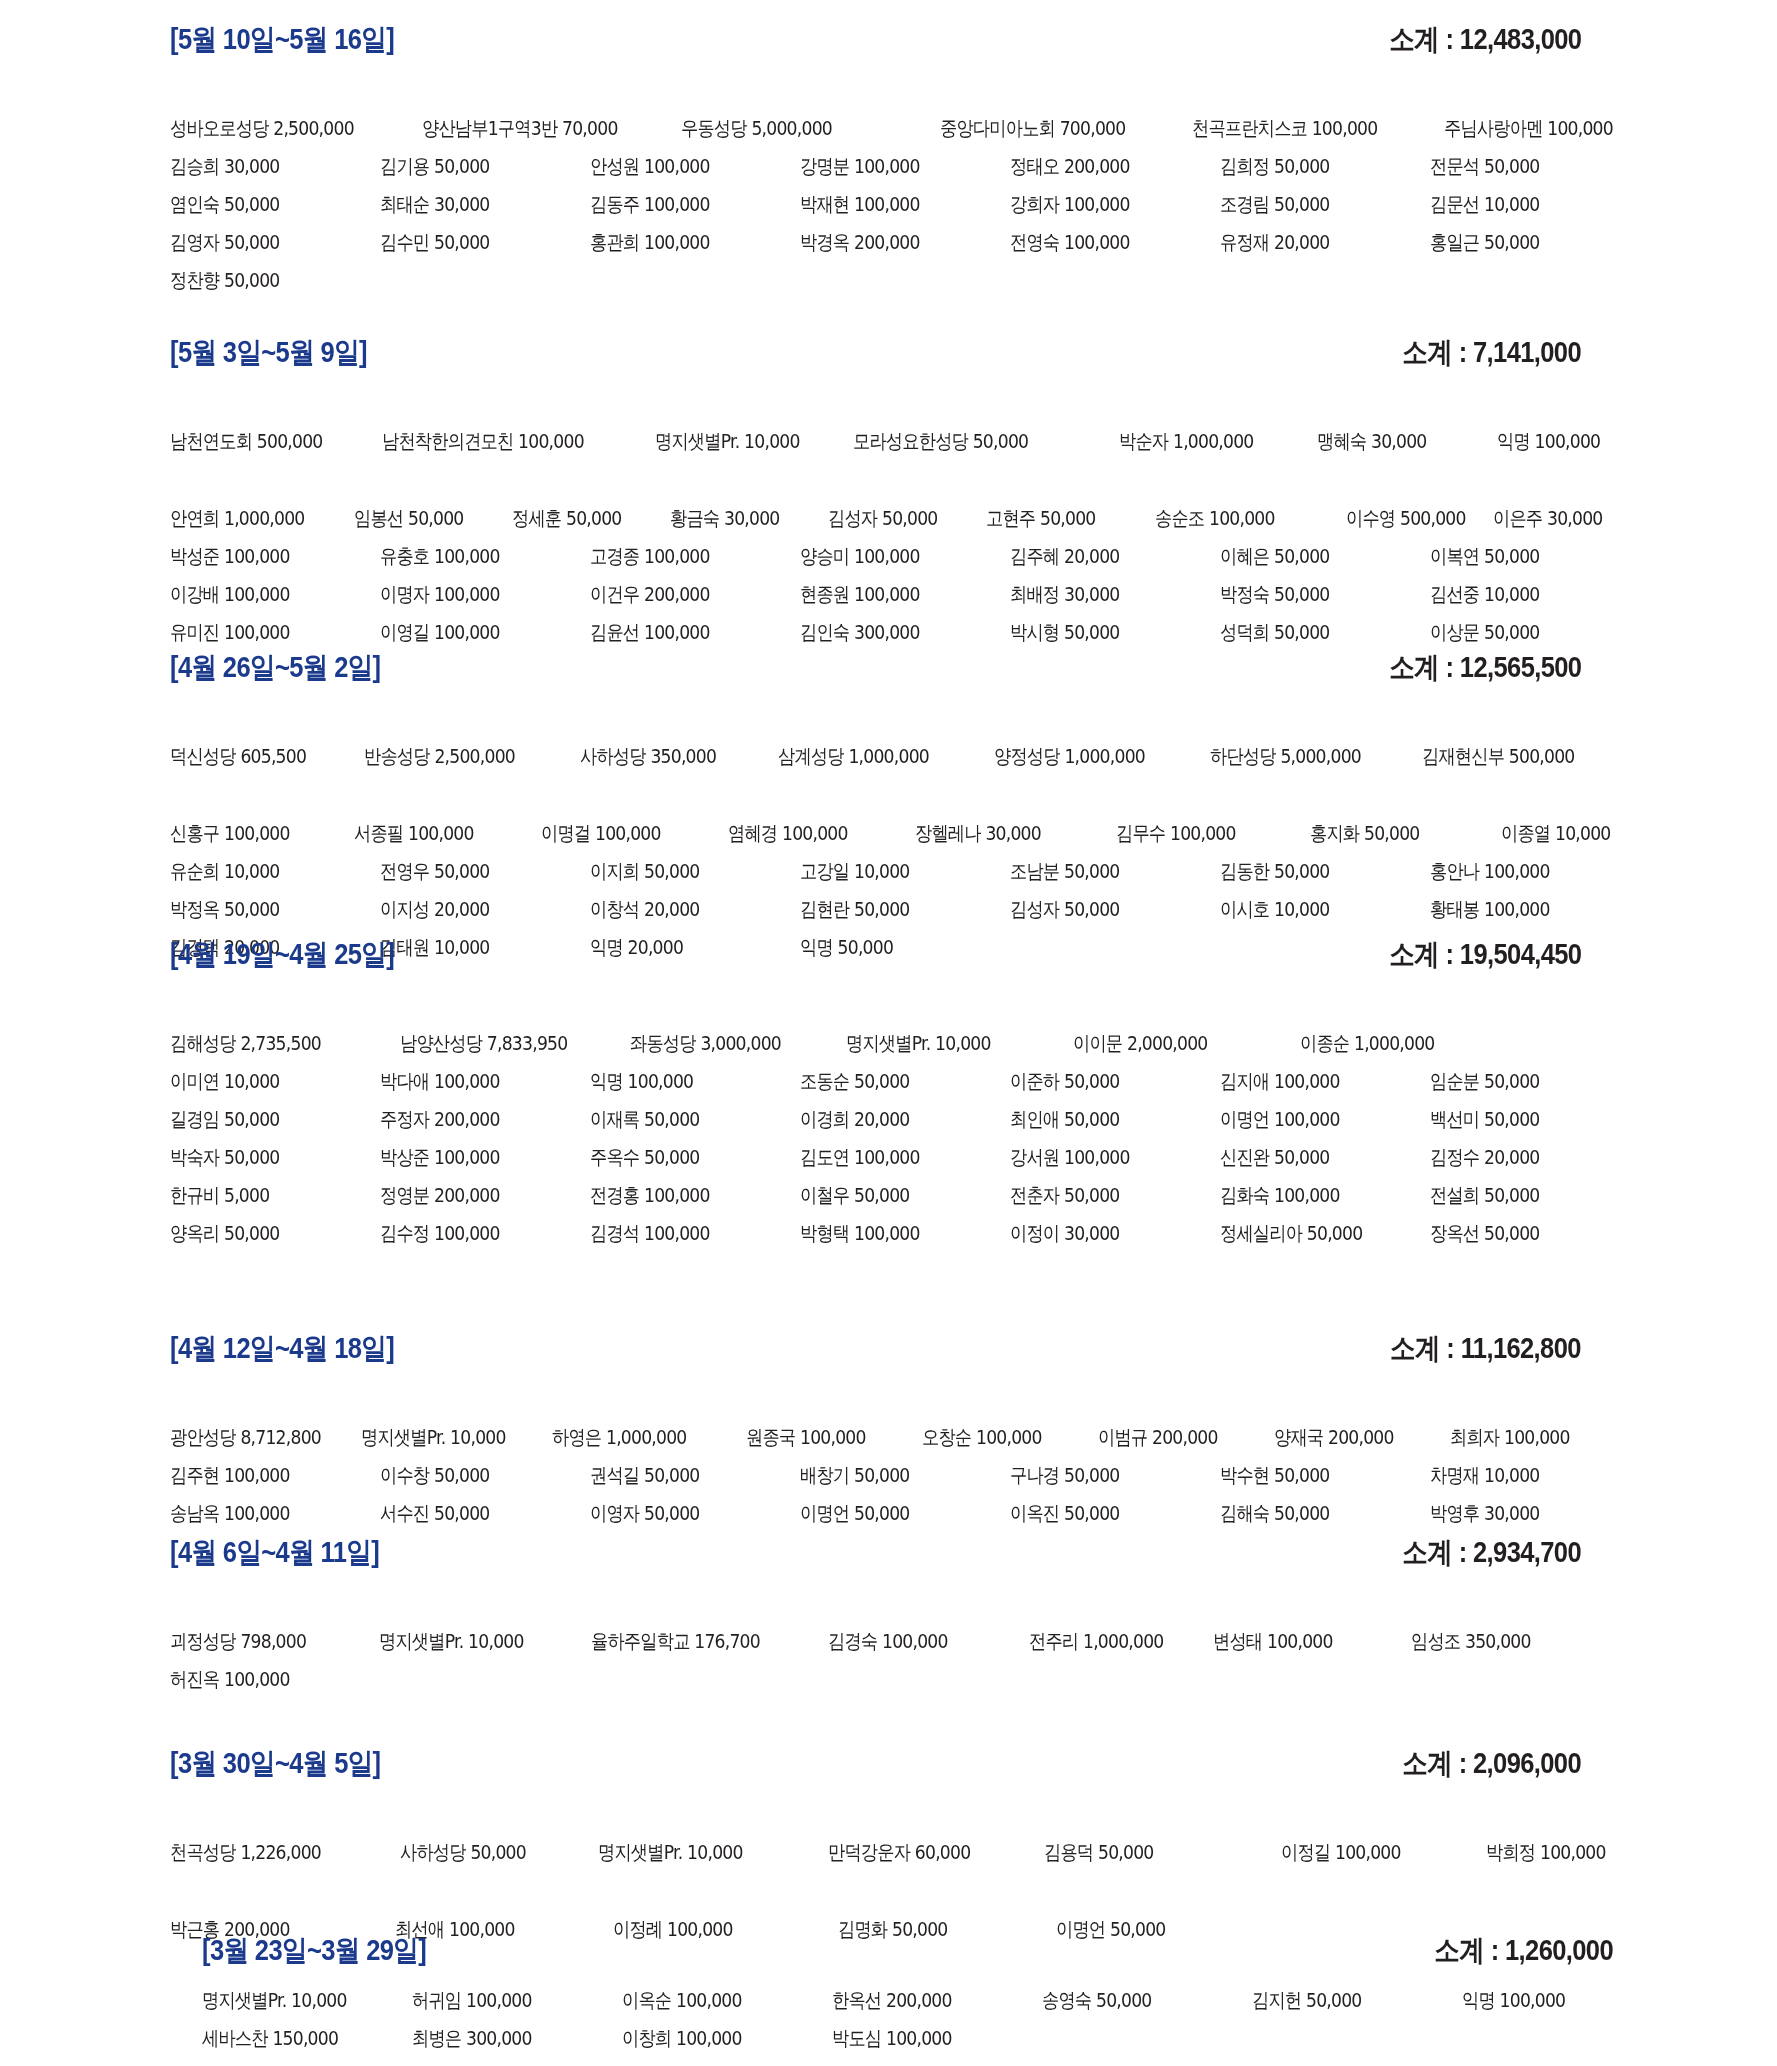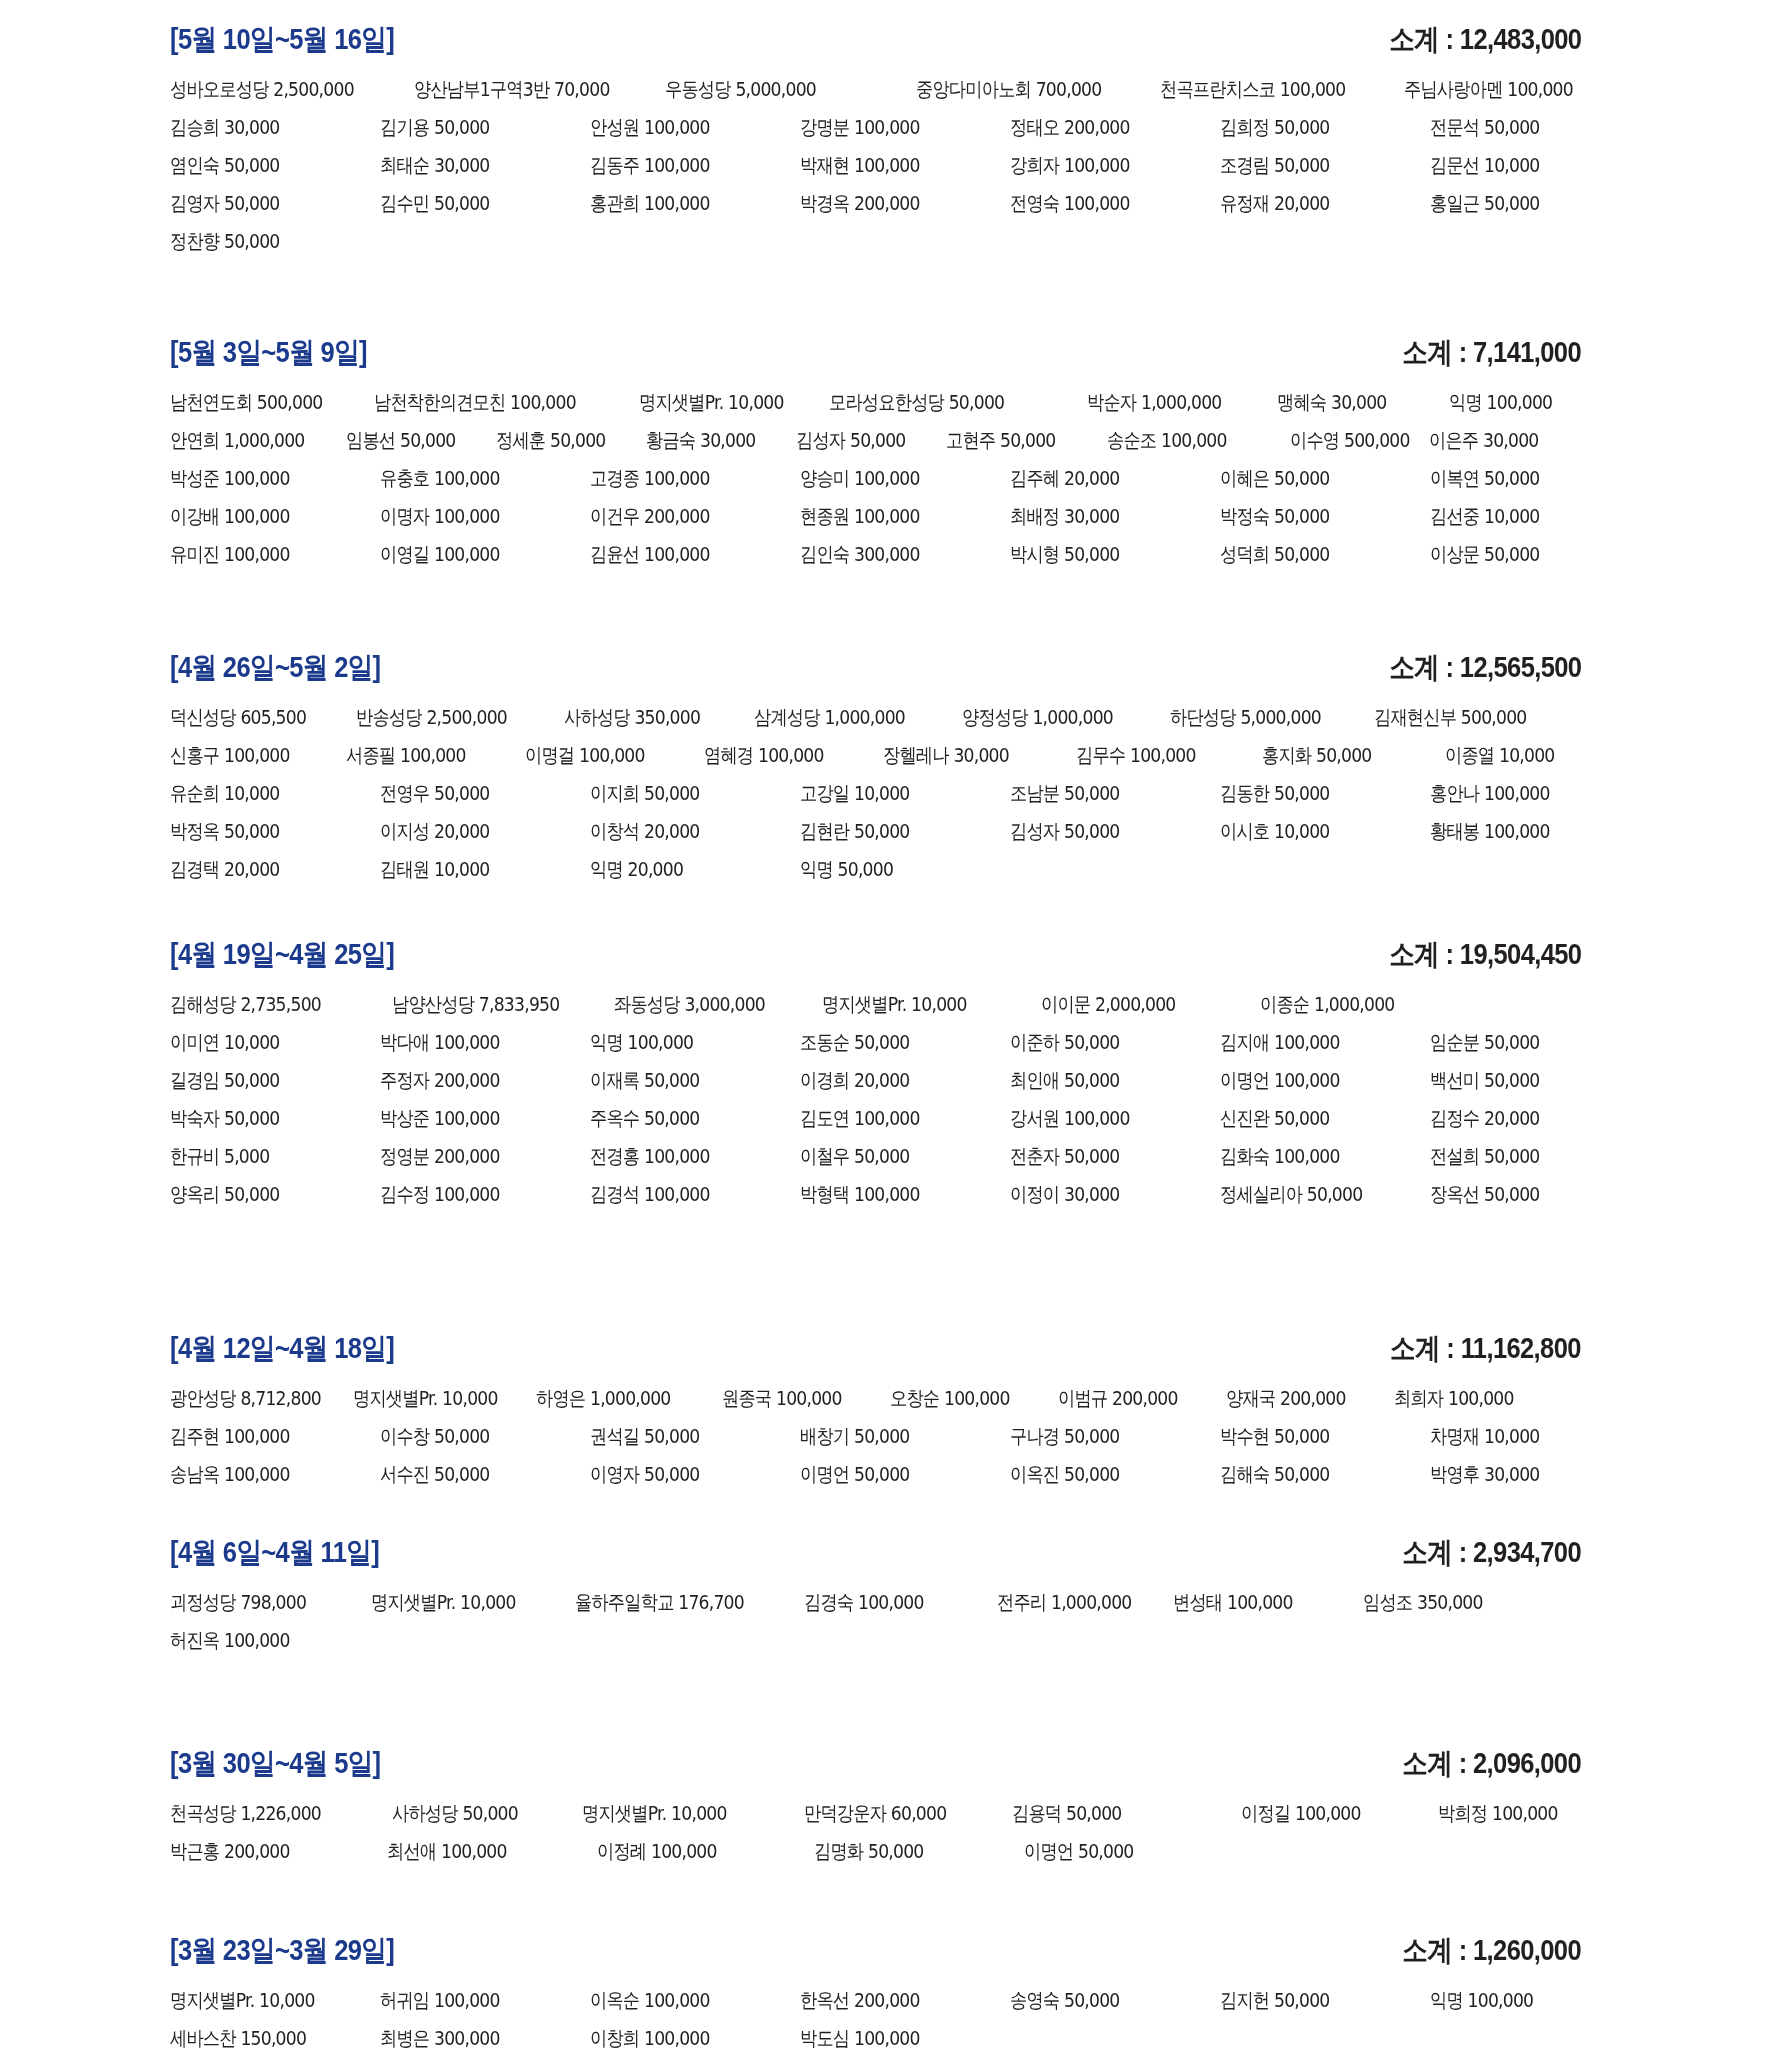--- a/index.html
+++ b/index.html
@@ -18,21 +18,21 @@
     transform: scaleX(0.88); transform-origin: left top;
   }
   .sec-total {
     position: absolute; right: 0; top: 0;
     font-family: "Liberation Sans", sans-serif; font-weight: bold;
     font-size: 29px; color: #231f20; letter-spacing: -0.7px;
     transform: scaleX(0.88); transform-origin: right top;
     white-space: nowrap;
   }
   .row { display: flex; height: 38px; align-items: center; white-space: nowrap; }
-  .row.free { gap: 0; }
+  .row.free { gap: 8px; margin-top: 39px; }
   .entry {
     font-size: 20px; letter-spacing: -0.9px; color: #231f20;
     transform: scaleX(0.86); transform-origin: left center;
     white-space: nowrap;
   }
   .row.grid .entry { width: 210px; flex: 0 0 auto; }
   .row.free .entry { flex: 0 0 auto; margin-right: 0; }
 </style>
 </head>
 <body>
@@ -310,21 +310,21 @@
         <span class="entry">박희정 100,000</span>
       </div>
       <div class="row free">
         <span class="entry" style="width: 217px;">박근홍 200,000</span>
         <span class="entry" style="width: 210px;">최선애 100,000</span>
         <span class="entry" style="width: 217px;">이정례 100,000</span>
         <span class="entry" style="width: 210px;">김명화 50,000</span>
         <span class="entry">이명언 50,000</span>
       </div>
     </div>
-    <div class="section" style="top: 1931px;">
+    <div class="section" style="top: 1931px; margin-left: 32px;">
       <div class="sec-head">
         <div class="sec-title">[3월 23일~3월 29일]</div>
         <div class="sec-total">소계 : 1,260,000</div>
       </div>
       <div class="row grid">
         <span class="entry">명지샛별Pr. 10,000</span>
         <span class="entry">허귀임 100,000</span>
         <span class="entry">이옥순 100,000</span>
         <span class="entry">한옥선 200,000</span>
         <span class="entry">송영숙 50,000</span>

